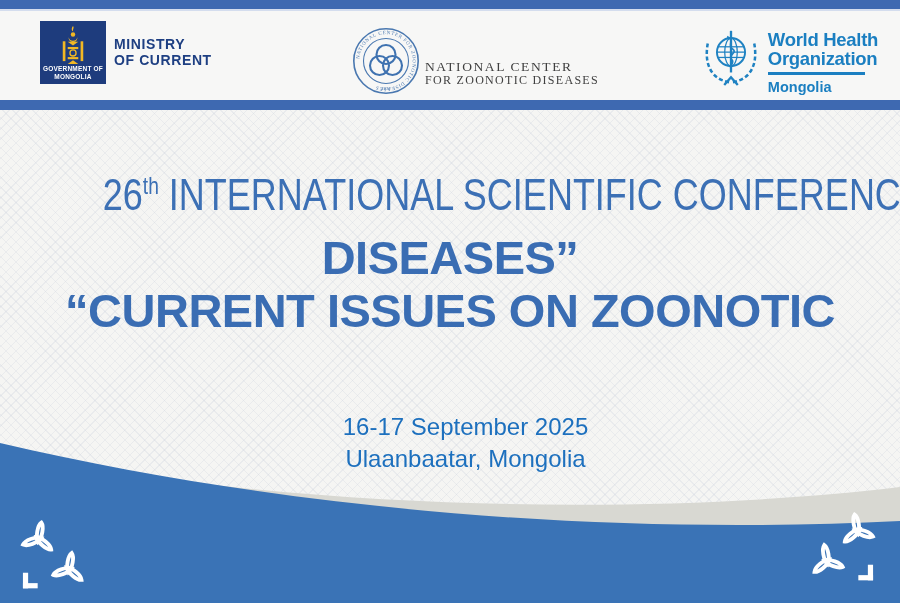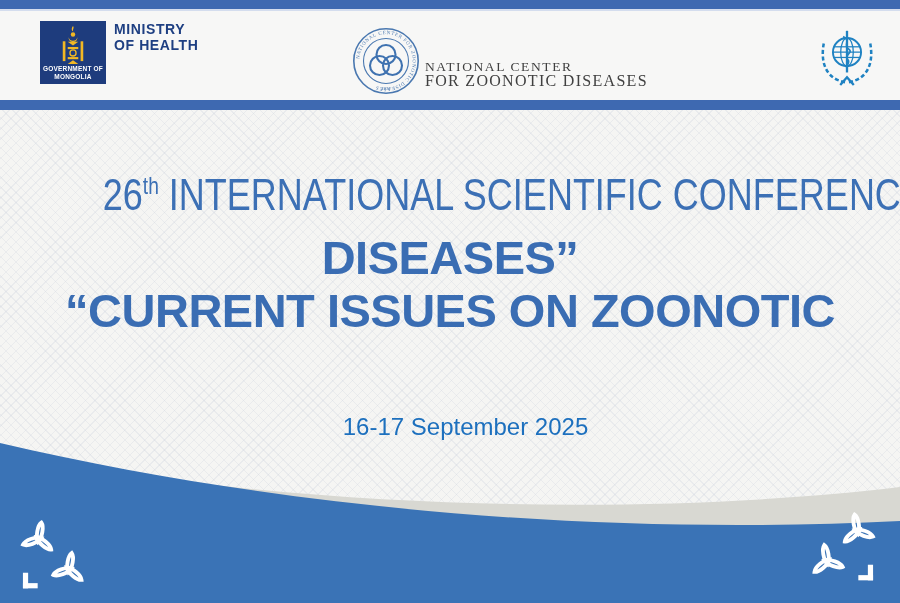--- a/index.html
+++ b/index.html
@@ -10,31 +10,31 @@
     background-image:
       repeating-linear-gradient(45deg, rgba(203,209,221,0.28) 0 1px, transparent 1px 7px),
       repeating-linear-gradient(135deg, rgba(203,209,221,0.28) 0 1px, transparent 1px 7px);
   }
   
   .topbar{position:absolute;left:0;top:0;width:900px;height:9px;background:#3e69b1;border-bottom:2px solid #d4ddee;}
   .header{position:absolute;left:0;top:11px;width:900px;height:89px;background:#f7f7f6;}
   .rulebar{position:absolute;left:0;top:100px;width:900px;height:10px;background:#3e69b1;}
 
   
-  .gov-group{position:absolute;left:40px;top:10px;display:flex;align-items:flex-start;}
+  .gov-group{position:absolute;left:40px;top:10px;display:flex;align-items:center;}
   .gov-emblem{width:66px;height:63px;background:#1e3c7d;display:flex;flex-direction:column;align-items:center;justify-content:flex-end;}
   .gov-emblem svg{display:block;margin-bottom:1px;}
   .gov-caption{color:#ffffff;font-size:6.5px;font-weight:bold;line-height:7.5px;text-align:center;letter-spacing:.2px;padding-bottom:4px;}
   .ministry{margin-left:8px;padding-bottom:2px;color:#1e3f82;font-weight:bold;font-size:14px;line-height:16px;letter-spacing:.6px;}
 
   
   .nczd-group{position:absolute;left:352px;top:16px;display:flex;}
   .nczd-word{margin-left:5px;margin-top:33px;color:#404040;}
   .nczd-word .l1{font-family:"Liberation Serif",serif;font-size:13.5px;letter-spacing:1.6px;line-height:14px;}
-  .nczd-word .l2{font-family:"Liberation Serif",serif;font-size:16px;letter-spacing:1.3px;line-height:13px;}
+  .nczd-word .l2{font-family:"Liberation Serif",serif;font-size:12px;letter-spacing:1.3px;line-height:13px;}
 
   
   .who-group{position:absolute;right:22px;top:13px;display:flex;align-items:flex-start;}
   .who-text{margin-left:6px;margin-top:6px;}
   .who-name{color:#1b7fc1;font-weight:bold;font-size:18.5px;line-height:19px;letter-spacing:-.3px;}
   .who-line{height:3px;background:#1b7fc1;margin:4px 0 4px 0;width:97px;}
   .who-country{color:#1b7fc1;font-weight:bold;font-size:14.5px;}
 
   
   .content{position:absolute;left:0;top:110px;width:900px;text-align:center;}
@@ -74,21 +74,21 @@
             <polygon points="6.6,46 19.4,46 13,41.6"></polygon>
           </g>
         </svg>
         <div class="gov-caption">
           <div>GOVERNMENT OF</div>
           <div>MONGOLIA</div>
         </div>
       </div>
       <div class="ministry">
         <div>MINISTRY</div>
-        <div>OF HEALTH</div>
+        <div>OF CURRENT</div>
       </div>
     </div>
 
     <div class="nczd-group">
       <svg width="68" height="68" viewBox="0 0 68 68">
         <circle cx="34" cy="34" r="32.2" fill="none" stroke="#4a78b0" stroke-width="1.6"></circle>
         <circle cx="34" cy="34" r="22.5" fill="none" stroke="#4a78b0" stroke-width="1.1"></circle>
         <defs>
           <path id="sealring" d="M7.2,34 a26.8,26.8 0 1,1 0,0.02"></path>
         </defs>
@@ -116,20 +116,28 @@
           <line x1="17.5" y1="29" x2="46.5" y2="29" stroke-width="1.3"></line>
           <line x1="18.5" y1="34.5" x2="45.5" y2="34.5" stroke-width="1.3"></line>
           <ellipse cx="32" cy="29" rx="6.5" ry="14.5" stroke-width="1.3"></ellipse>
           <line x1="32" y1="7" x2="32" y2="50" stroke-width="2.4"></line>
           <path d="M28,13 C37,17 27,22 34,26 C39,29 28,33 33,37 C36,40 30,43 32,46" stroke-width="1.7"></path>
           <path d="M30,60 C12,57 4,42 8,20" stroke-width="2.6" stroke-dasharray="4.2,2.6"></path>
           <path d="M34,60 C52,57 60,42 56,20" stroke-width="2.6" stroke-dasharray="4.2,2.6"></path>
           <path d="M25,63 L32,55 L39,63" stroke-width="2.4"></path>
         </g>
       </svg>
+      <div class="who-text">
+        <div class="who-name">
+          <div>World Health</div>
+          <div>Organization</div>
+        </div>
+        <div class="who-line"></div>
+        <div class="who-country">Mongolia</div>
+      </div>
     </div>
   </div>
 
   <div class="rulebar"></div>
 
   <svg class="wave" viewBox="0 0 900 180" preserveAspectRatio="none">
     <path d="M0,30 C300,88 650,94 900,64 L900,180 L0,180 Z" fill="#d8d8d2"></path>
     <path d="M0,20 C300,90 620,112 900,98 L900,180 L0,180 Z" fill="#3a73b6"></path>
   </svg>
 
@@ -171,16 +179,17 @@
   </svg>
 
   <div class="content">
     <div class="conf-line"><span>26</span><sup>th</sup><span> INTERNATIONAL SCIENTIFIC CONFERENCE</span></div>
     <div class="theme">
       <div>DISEASES”</div>
       <div>“CURRENT ISSUES ON ZOONOTIC</div>
     </div>
     <div class="when">
       <div>16-17 September 2025</div>
+      <div>Ulaanbaatar, Mongolia</div>
     </div>
   </div>
 
 </div>
 
 </body></html>

